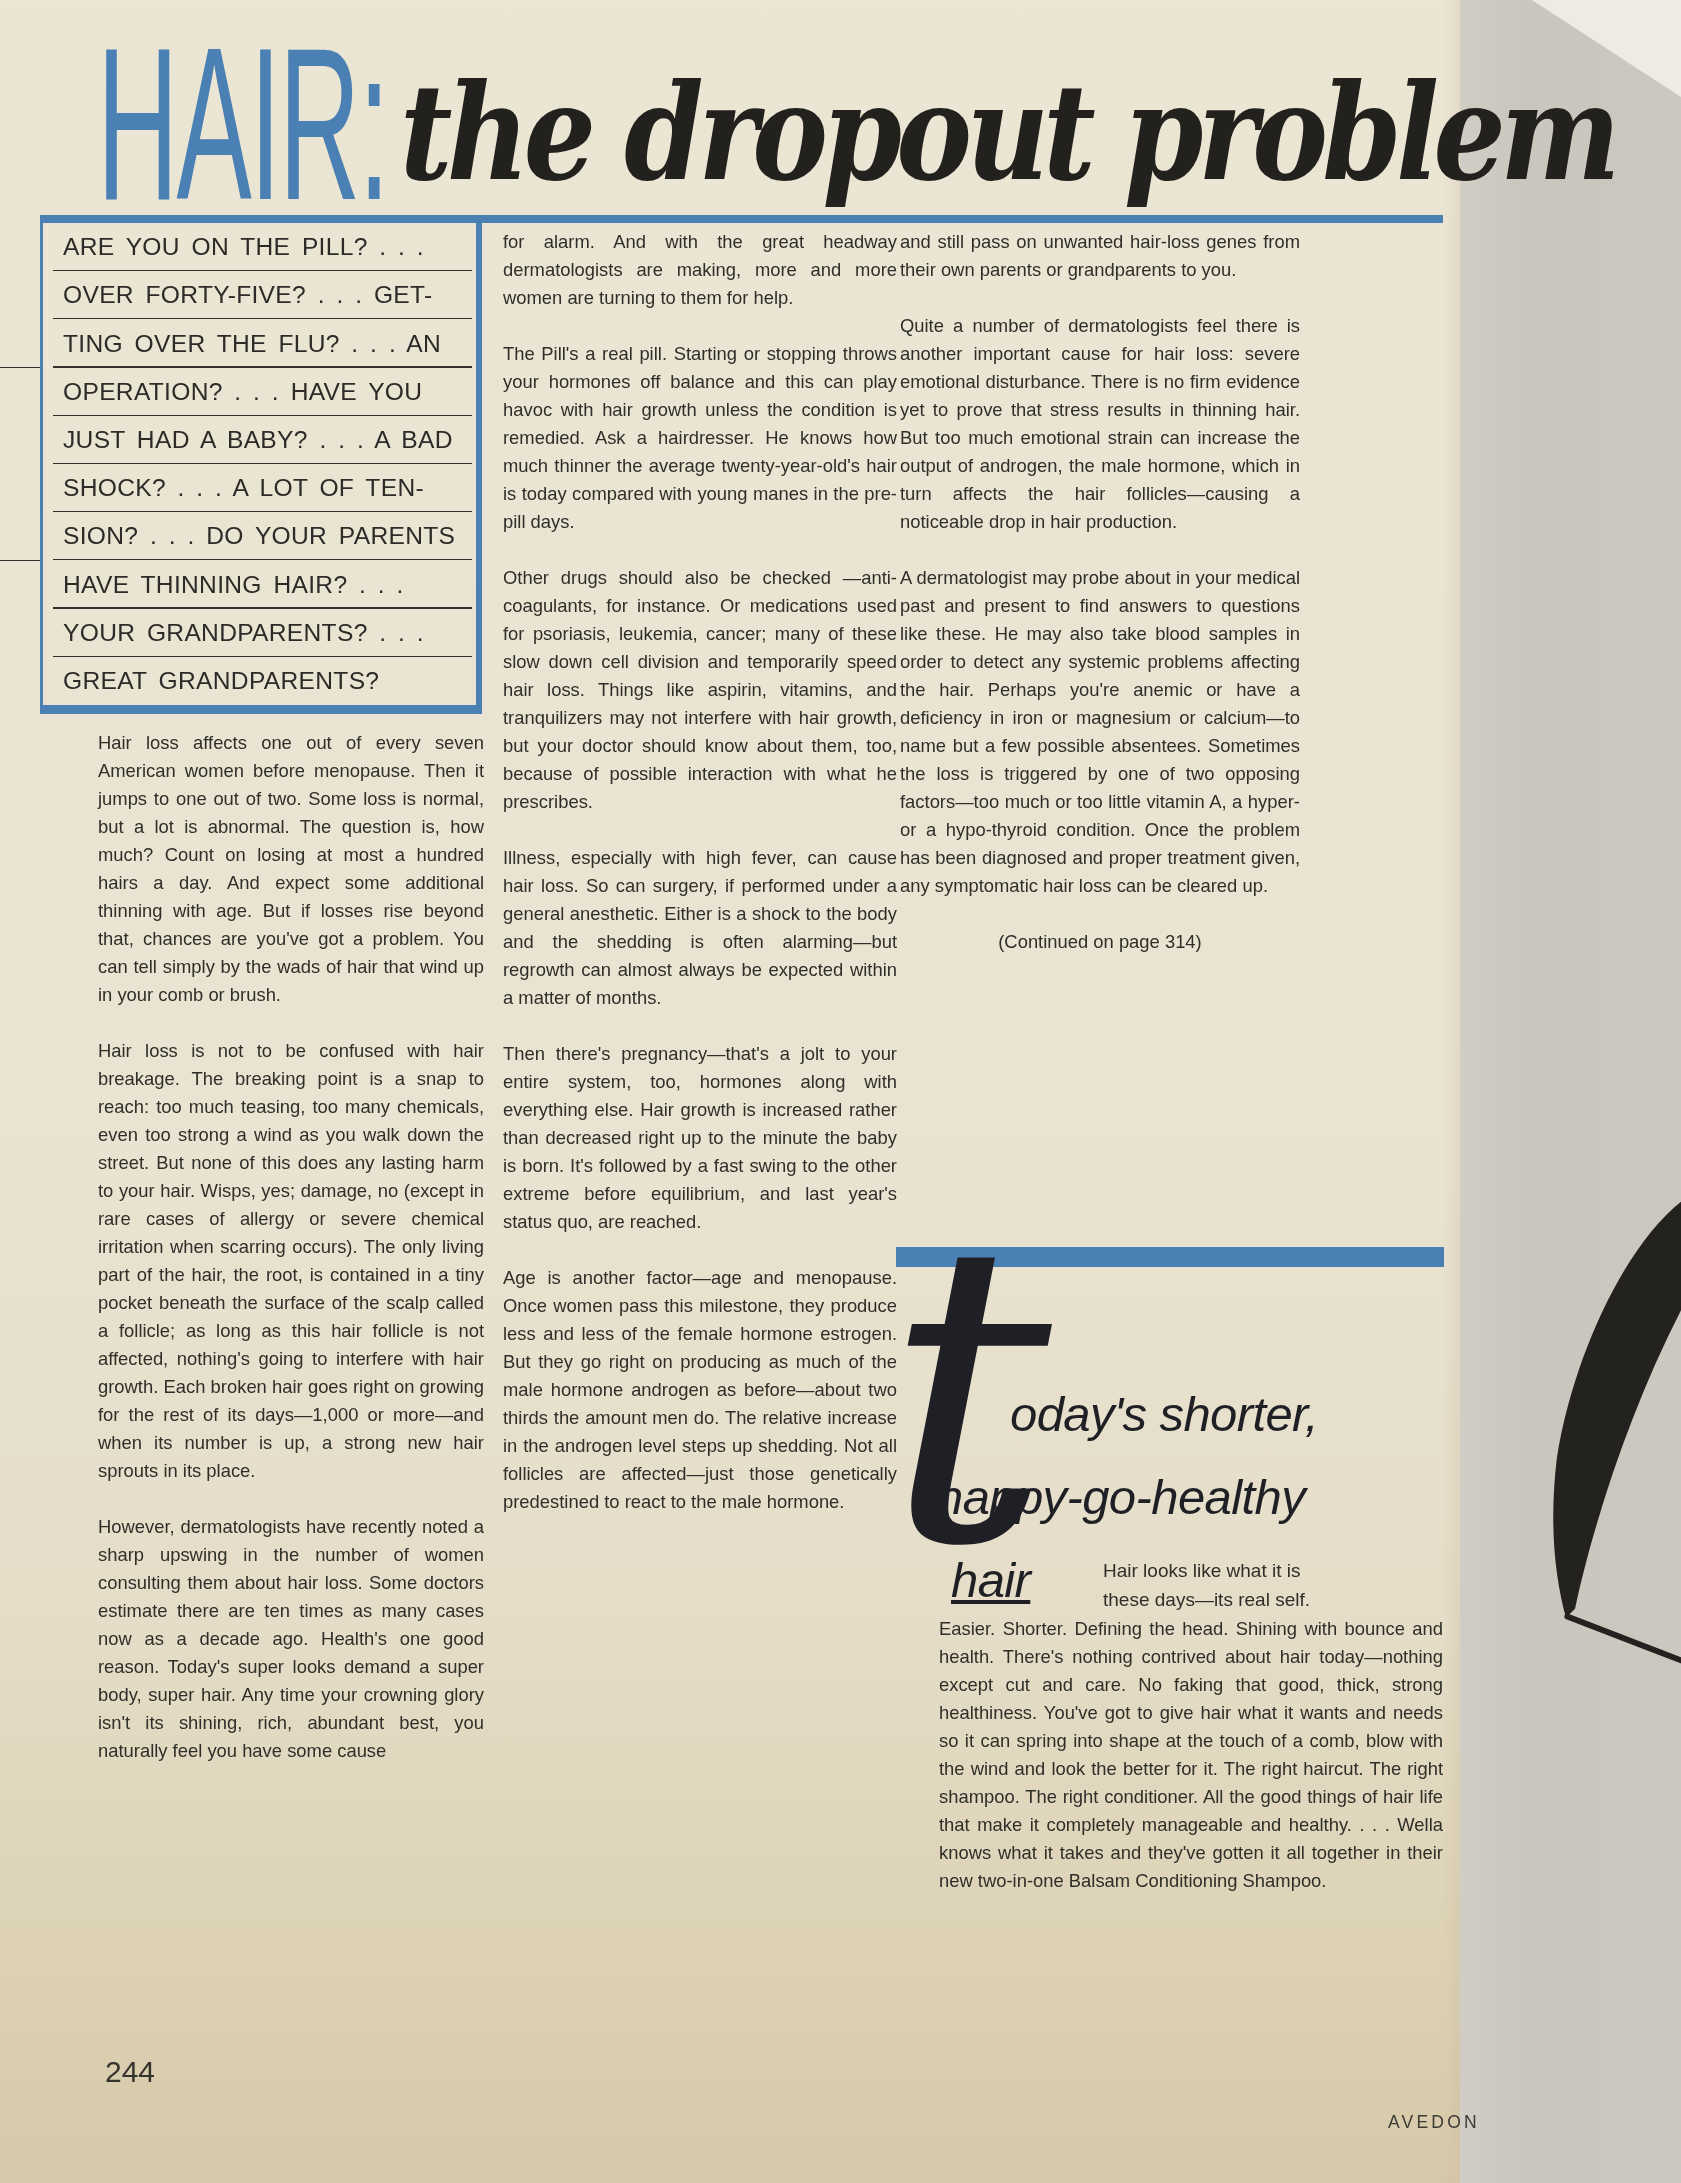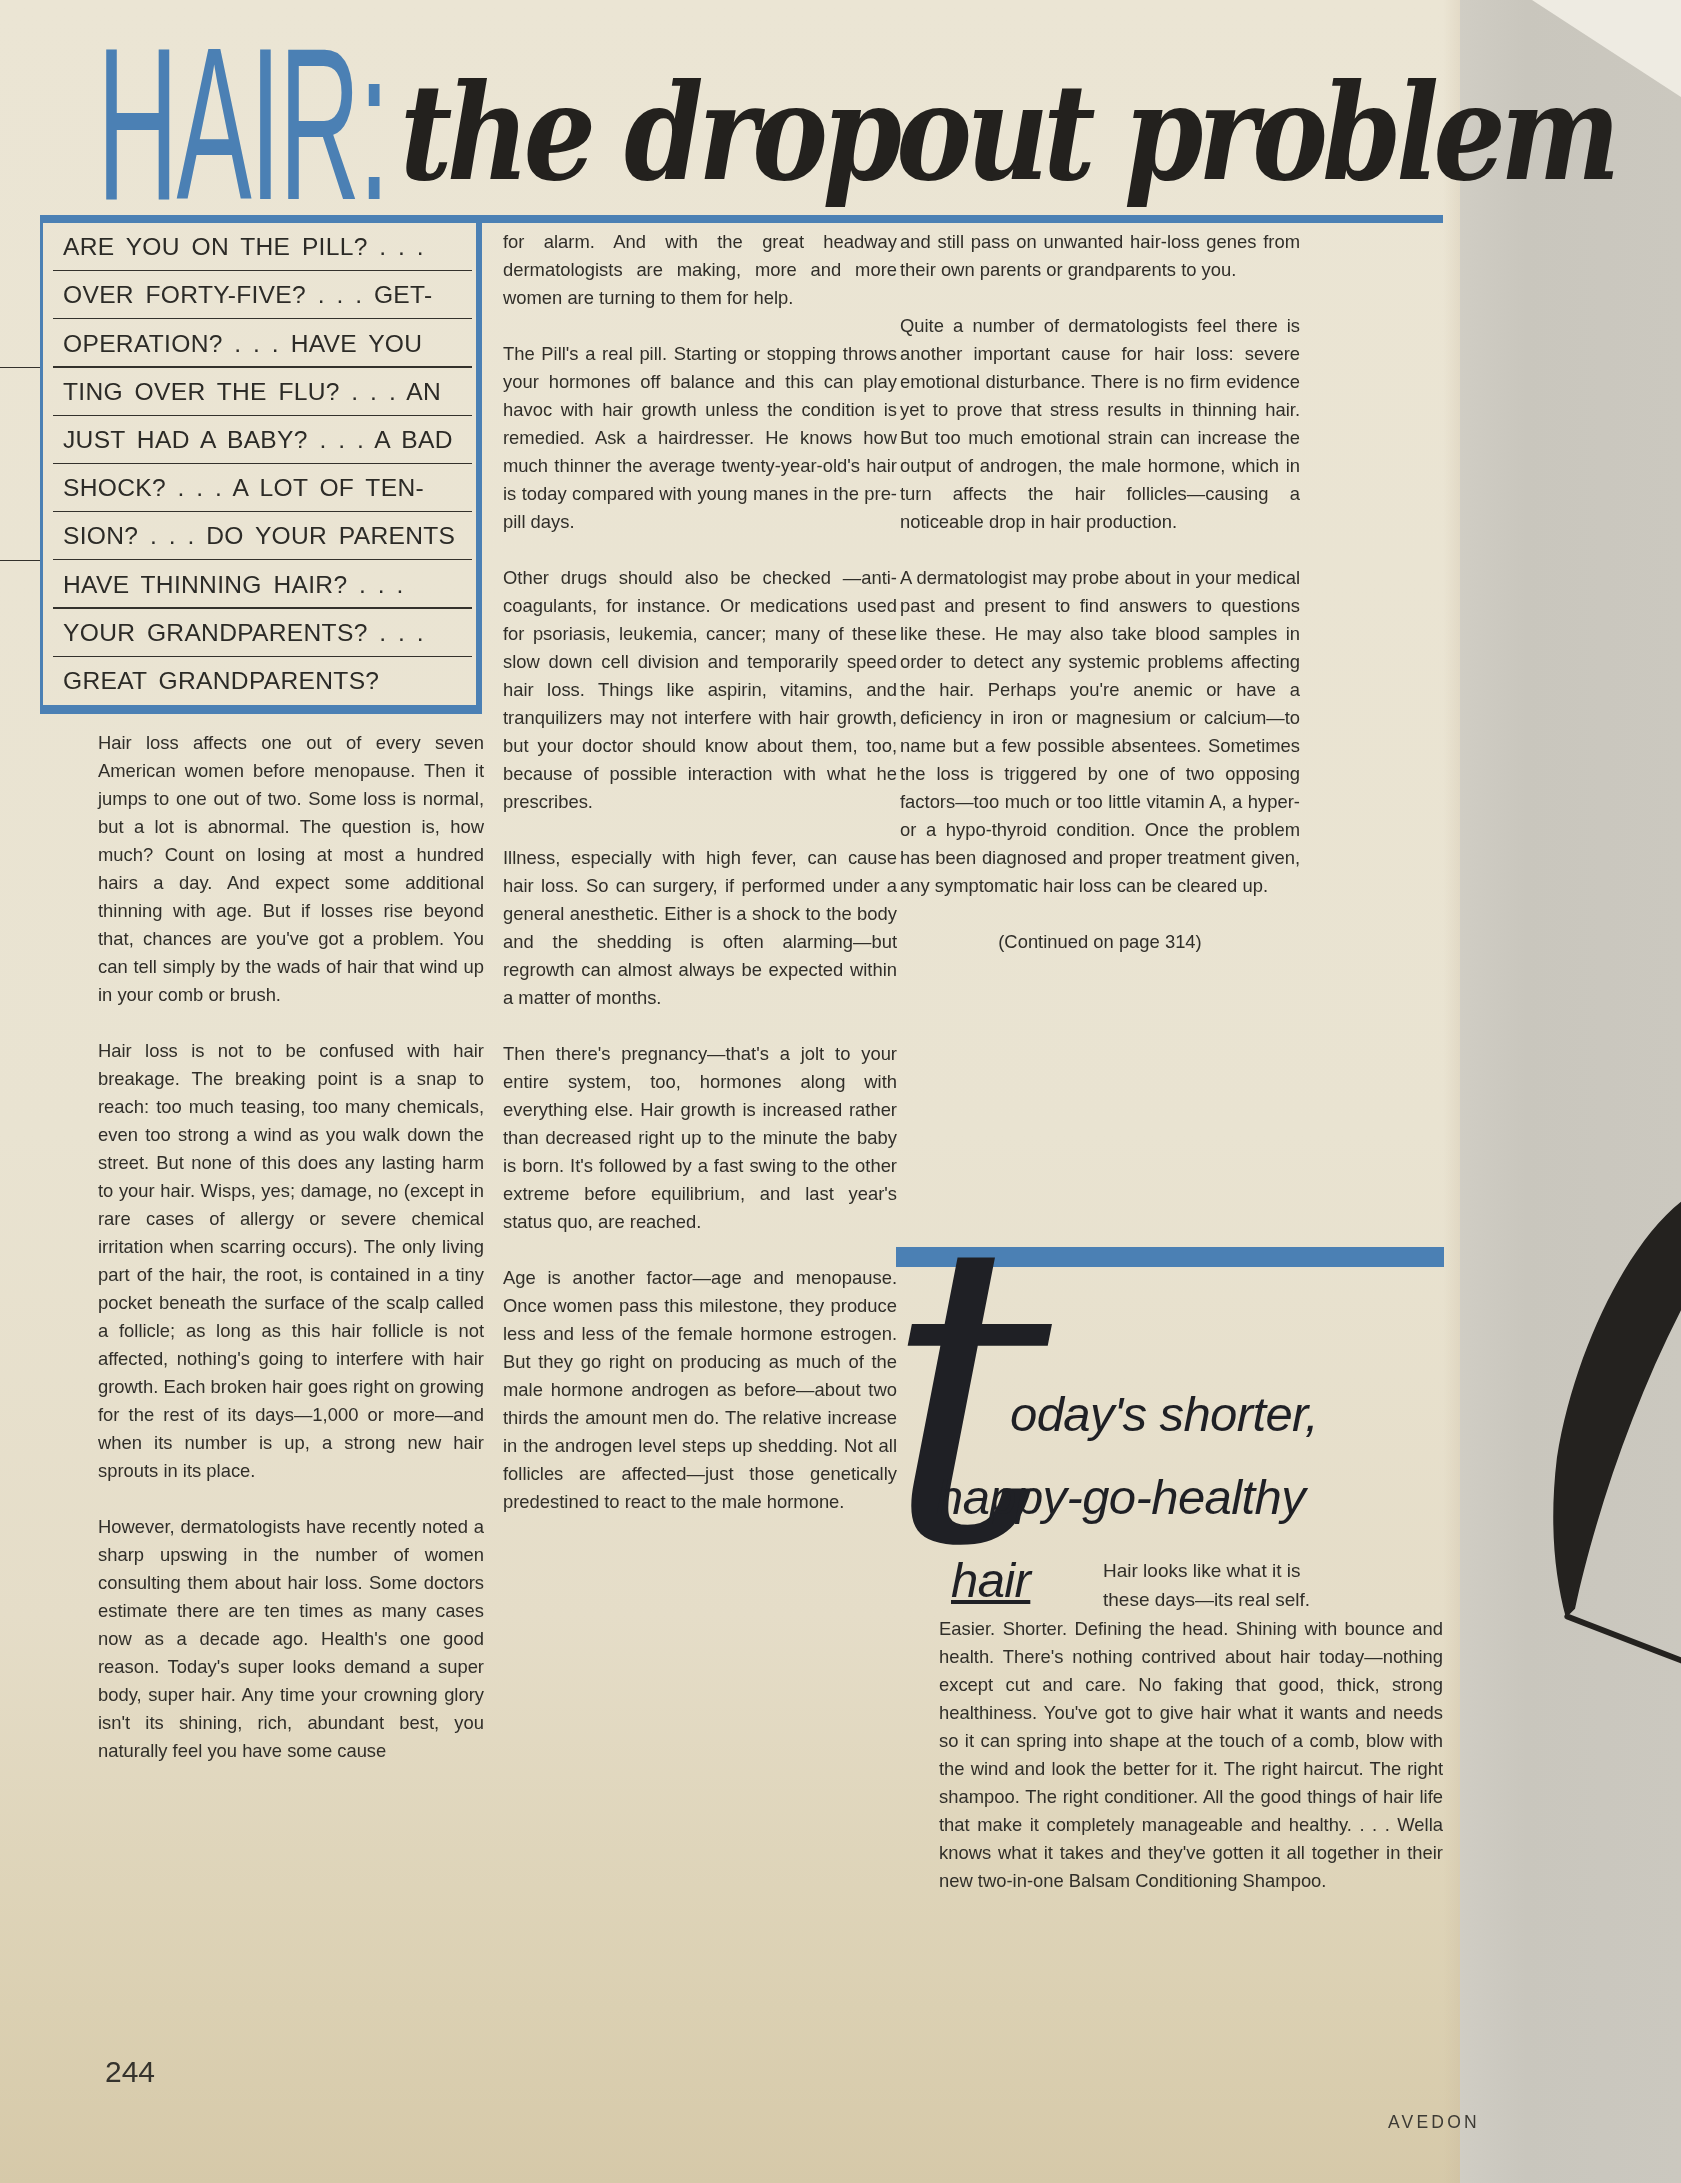--- a/index.html
+++ b/index.html
@@ -125,22 +125,22 @@
   </svg>
 </div>
 
 <div class="hair-title">HAIR:</div>
 <div class="dropout-title">the dropout problem</div>
 <div class="top-rule"></div>
 
 <div class="qbox">
   <div class="qrow">ARE YOU ON THE PILL? . . .</div>
   <div class="qrow">OVER FORTY-FIVE? . . . GET-</div>
+  <div class="qrow">TING OVER THE FLU? . . . AN</div>
   <div class="qrow">OPERATION? . . . HAVE YOU</div>
-  <div class="qrow">TING OVER THE FLU? . . . AN</div>
   <div class="qrow">JUST HAD A BABY? . . . A BAD</div>
   <div class="qrow">SHOCK? . . . A LOT OF TEN-</div>
   <div class="qrow">SION? . . . DO YOUR PARENTS</div>
   <div class="qrow">HAVE THINNING HAIR? . . .</div>
   <div class="qrow">YOUR GRANDPARENTS? . . .</div>
   <div class="qrow">GREAT GRANDPARENTS?</div>
 </div>
 <div class="rule-ext e1"></div>
 <div class="rule-ext e2"></div>
 

